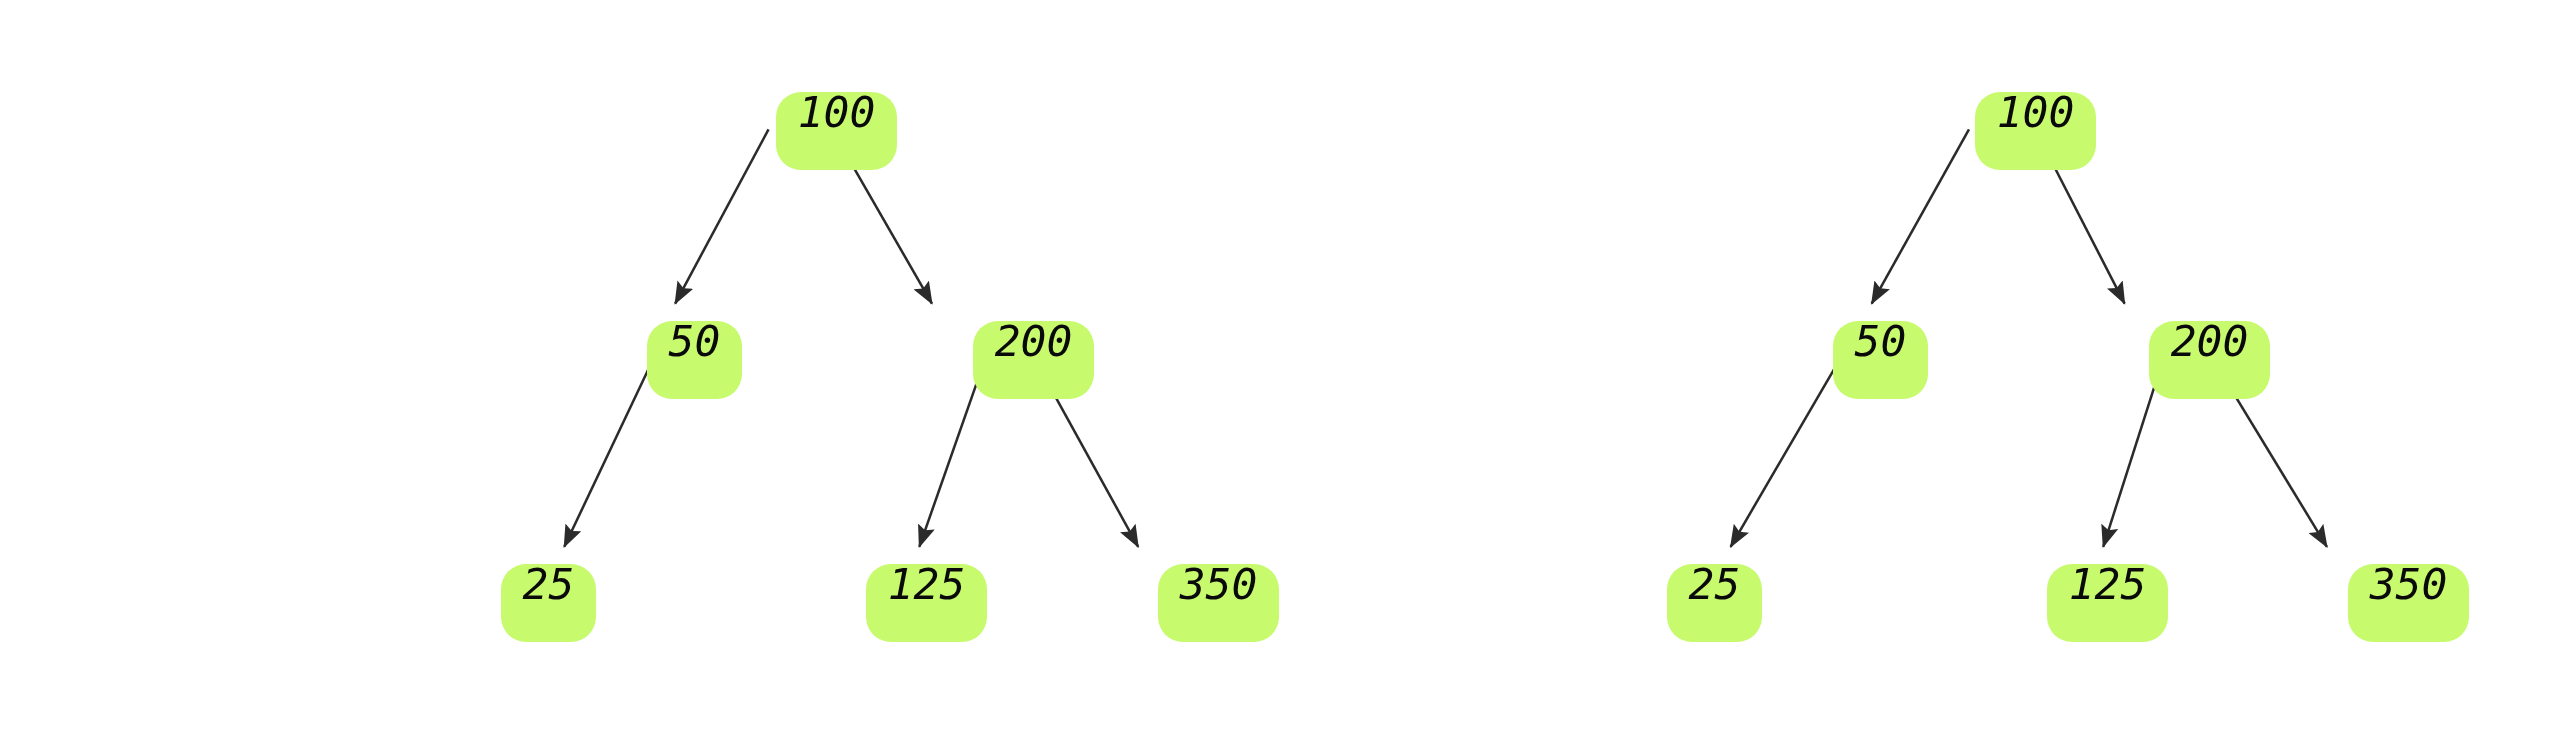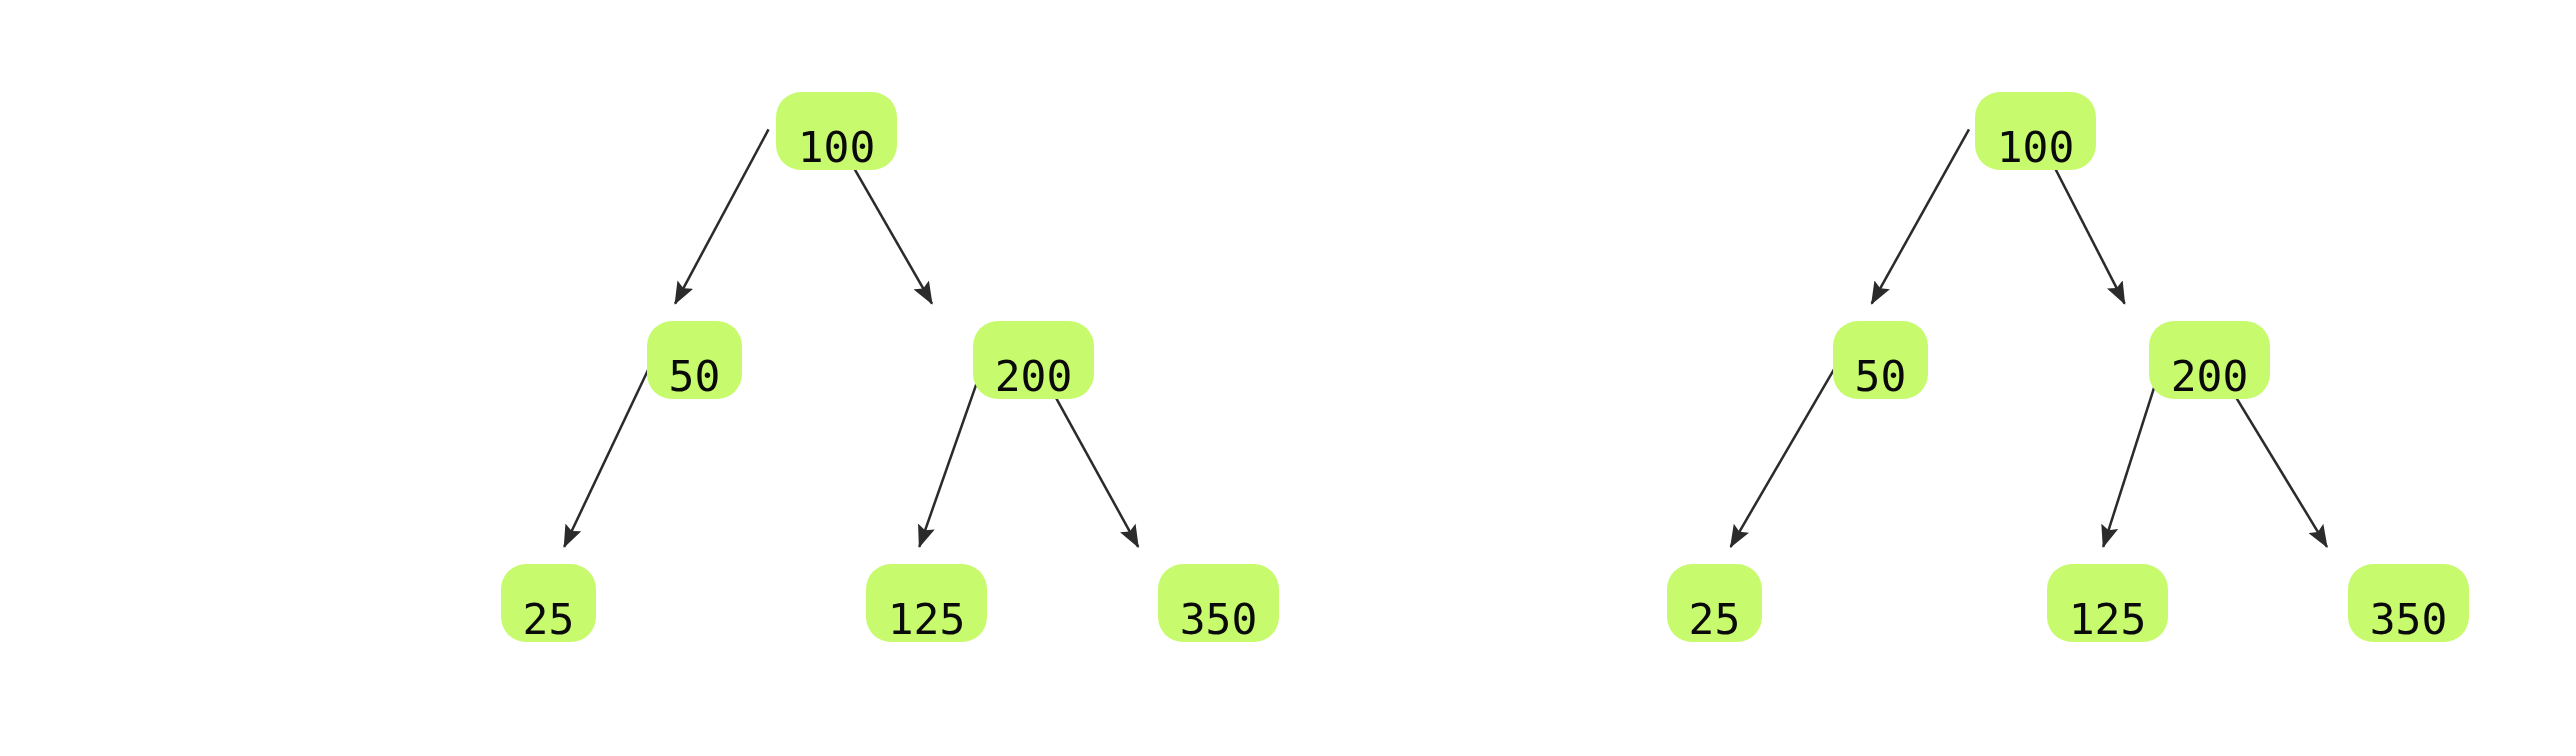--- a/index.html
+++ b/index.html
@@ -27,32 +27,33 @@
     position: absolute;
     left: 0;
     top: 0;
     width: 100%;
     height: 100%;
     pointer-events: none;
   }
   .node {
     position: absolute;
     display: flex;
-    align-items: flex-end;
+    align-items: flex-start;
     justify-content: center;
     box-sizing: border-box;
     background: #c8fa6e;
     border-radius: 25px;
     color: #0a0a0a;
     font-family: "DejaVu Sans Mono", "Liberation Mono", monospace;
     font-size: 43px;
     font-weight: 400;
     letter-spacing: 0px;
     line-height: 1;
     user-select: none;
+    font-style: italic;
   }
   .node-label {
     display: block;
     transform: translateY(-1px);
   }
 </style>
 </head>
 <body>
 
 <div id="canvas">

